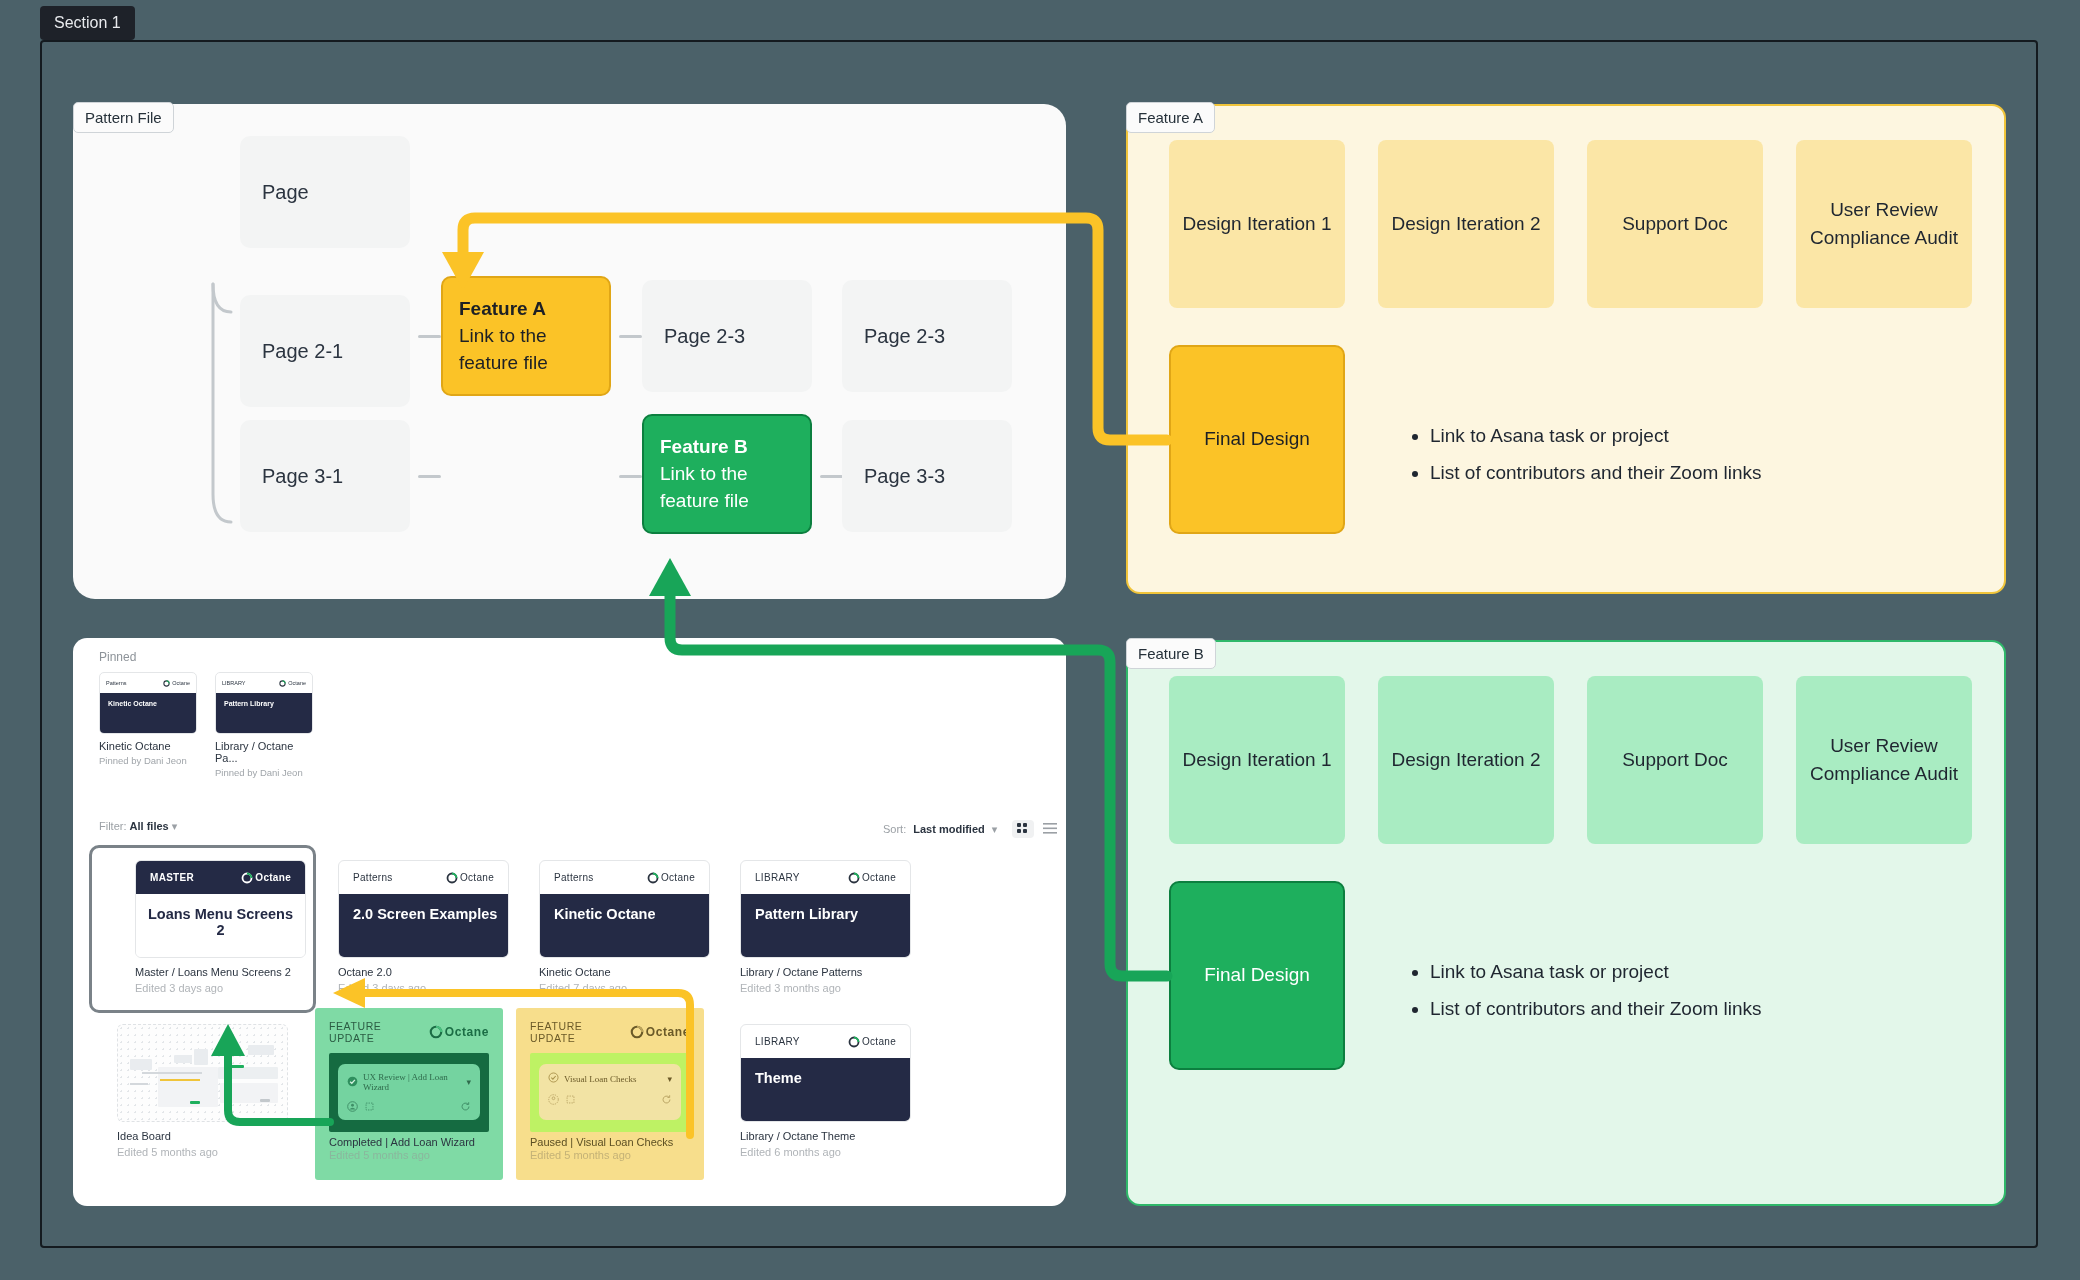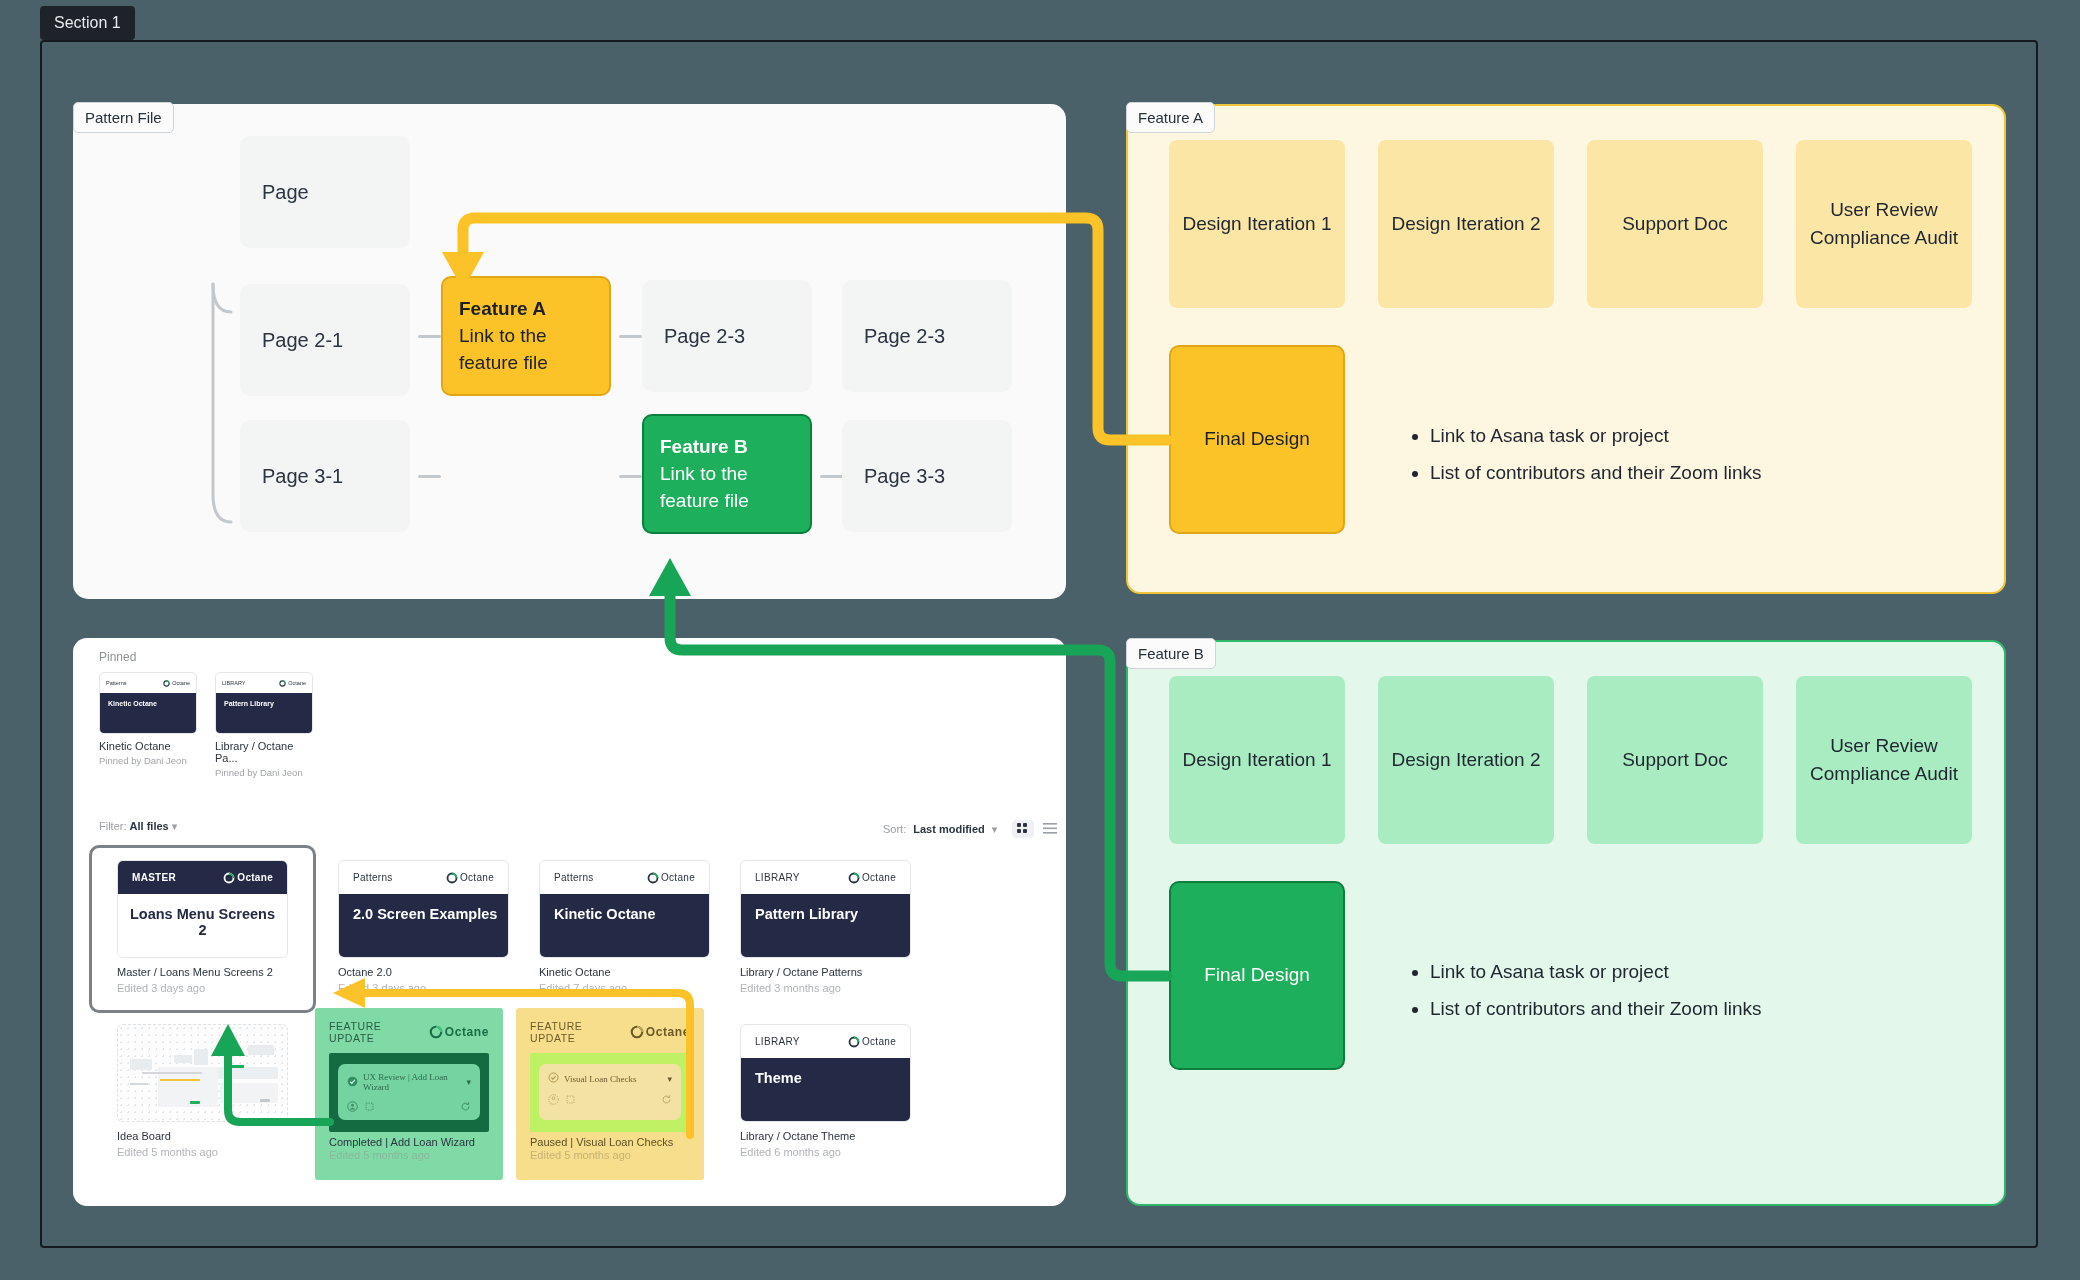--- a/index.html
+++ b/index.html
@@ -24,21 +24,21 @@
   
   .chip {
     position:absolute; background:#fbfbfb; border:1px solid #cfd4d8;
     border-radius:5px; font-size:15px; color:#26313a;
     padding:6px 11px; white-space:nowrap; z-index:30;
   }
 
   
   #master-file {
     position:absolute; left:73px; top:104px; width:993px; height:495px;
-    background:#fafafa; border-radius:15px;
+    background:#fafafa; border-radius:22px;
   }
   .tree-node {
     position:absolute; background:#f3f4f4; border-radius:10px;
     display:flex; align-items:center; padding-left:22px;
     font-size:20px; color:#2b3440;
   }
   .connector-h {
     position:absolute; height:3px; background:#c3c8cc; border-radius:2px;
   }
   .feature-card {
@@ -157,21 +157,21 @@
 
 <div id="master-file">
 
   <svg width="993" height="495" style="position:absolute;left:0;top:0;">
     <path d="M140 180 Q140 208 158 208" stroke="#c3c8cc" stroke-width="3" fill="none" stroke-linecap="round"></path>
     <path d="M140 180 L140 390 Q140 418 158 418" stroke="#c3c8cc" stroke-width="3" fill="none" stroke-linecap="round"></path>
   </svg>
 
   <div class="tree-node" style="left:167px; top:32px; width:170px; height:112px;">Page</div>
 
-  <div class="tree-node" style="left:167px; top:180px; width:170px; height:112px;">Page 2-1</div>
+  <div class="tree-node" style="left:167px; top:191px; width:170px; height:112px;">Page 2-1</div>
   <div class="connector-h" style="left:345px; top:231px; width:23px;"></div>
   <div class="feature-card" id="feature-a-card" style="left:368px; top:172px; width:170px; height:120px;">
     <span class="ttl">Feature A</span>
     <span>Link to the feature file</span>
   </div>
   <div class="connector-h" style="left:546px; top:231px; width:23px;"></div>
   <div class="tree-node" style="left:569px; top:176px; width:170px; height:112px;">Page 2-3</div>
   <div class="tree-node" style="left:769px; top:176px; width:170px; height:112px;">Page 2-3</div>
 
   <div class="tree-node" style="left:167px; top:316px; width:170px; height:112px;">Page 3-1</div>
@@ -279,21 +279,21 @@
       <svg width="14" height="12" viewBox="0 0 14 12" style="position:absolute;left:2px;top:1px;">
         <rect x="0" y="0" width="14" height="1.6" fill="#9ba0a5"></rect>
         <rect x="0" y="4.5" width="14" height="1.6" fill="#9ba0a5"></rect>
         <rect x="0" y="9" width="14" height="1.6" fill="#9ba0a5"></rect>
       </svg>
     </span>
   </div>
 
   <div class="card-selected" style="left:16px; top:207px; width:227px; height:168px;"></div>
 
-  <div class="file-card" style="left:44px; top:222px;">
+  <div class="file-card" style="left:62px; top:222px;">
     <div class="file-thumb">
       <div class="hdr" style="background:#242a45;color:#fff;font-weight:bold;">
         <span>MASTER</span>
         <span class="octane-logo">
           <svg width="12" height="12" viewBox="0 0 20 20">
               <circle cx="10" cy="10" r="7.5" fill="none" stroke="#ffffff" stroke-width="3"></circle>
               <path d="M10 2.5 A7.5 7.5 0 0 1 17.5 10" fill="none" stroke="#1eaf5d" stroke-width="3"></path>
             </svg>
           <span>Octane</span>
         </span>

